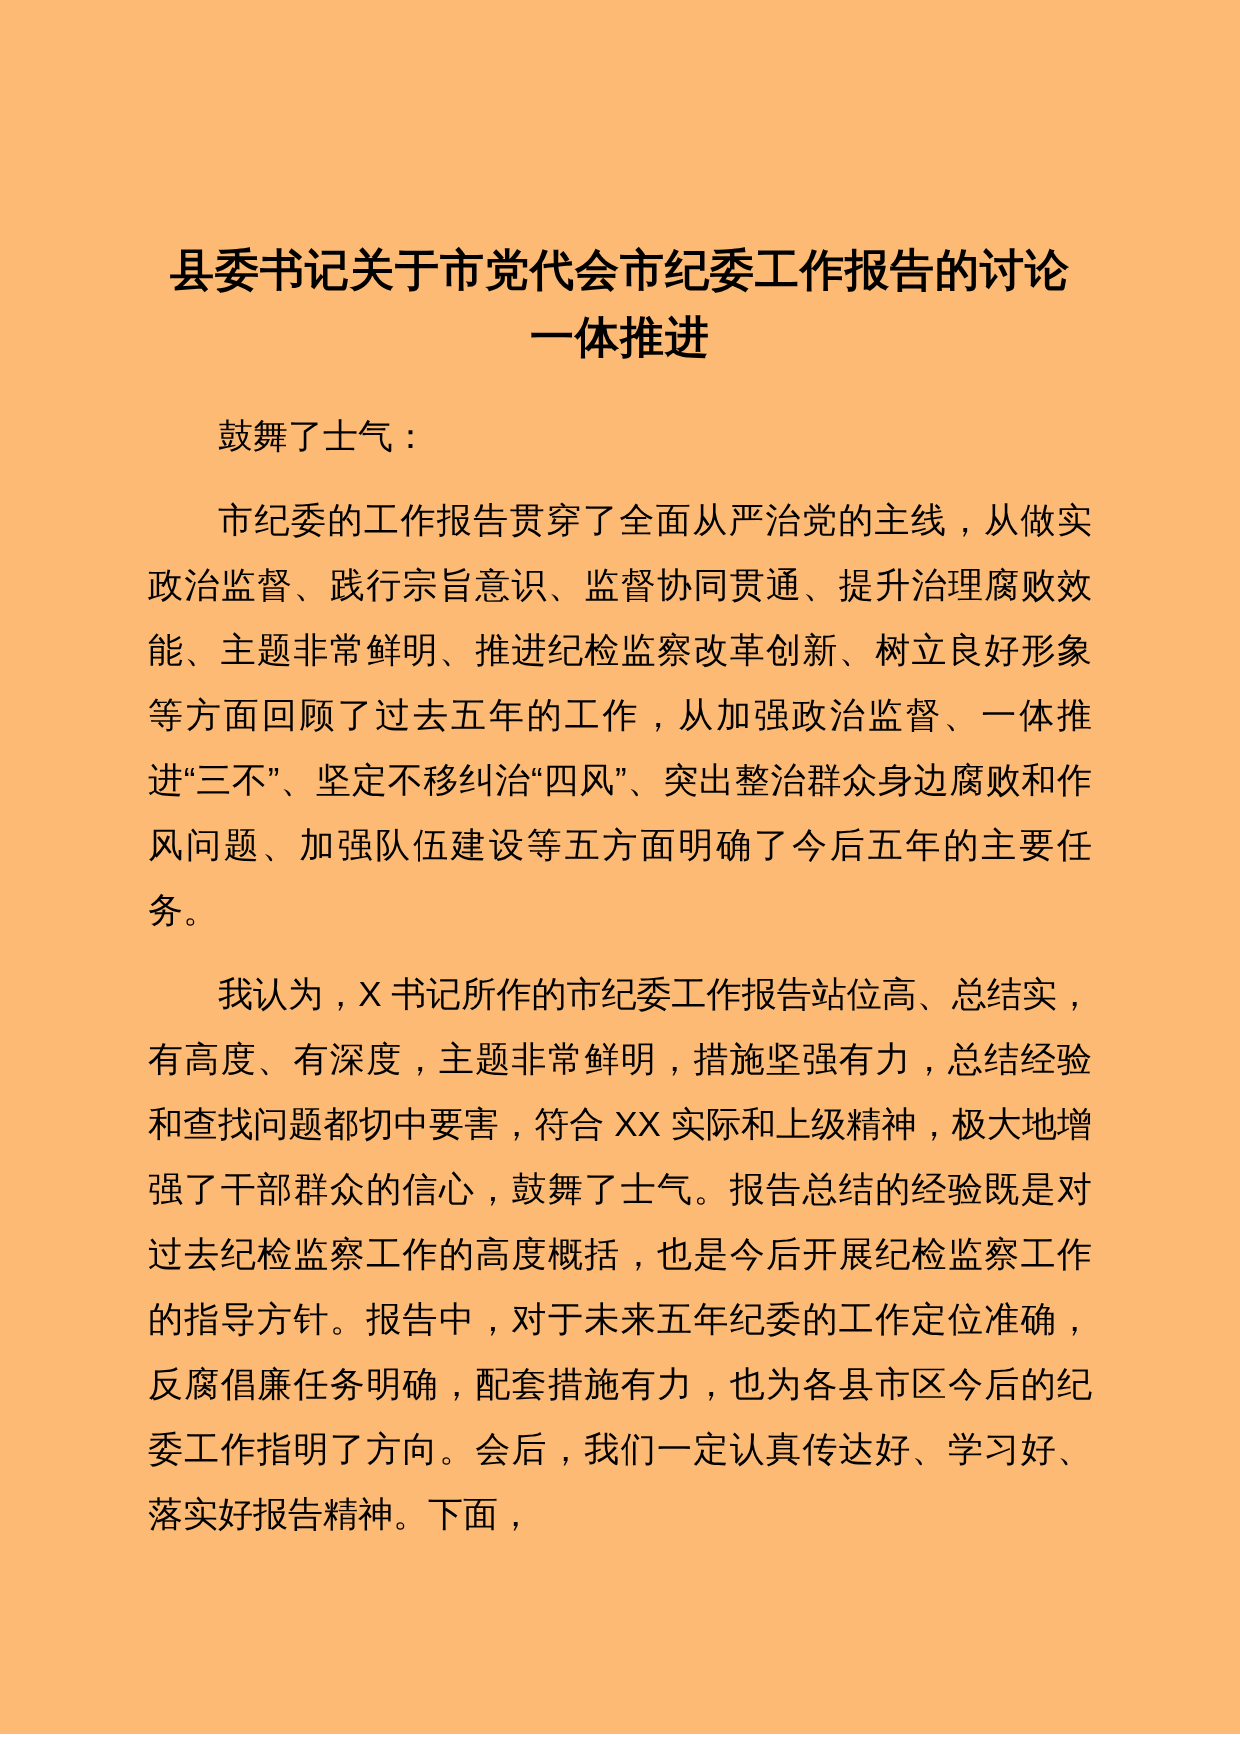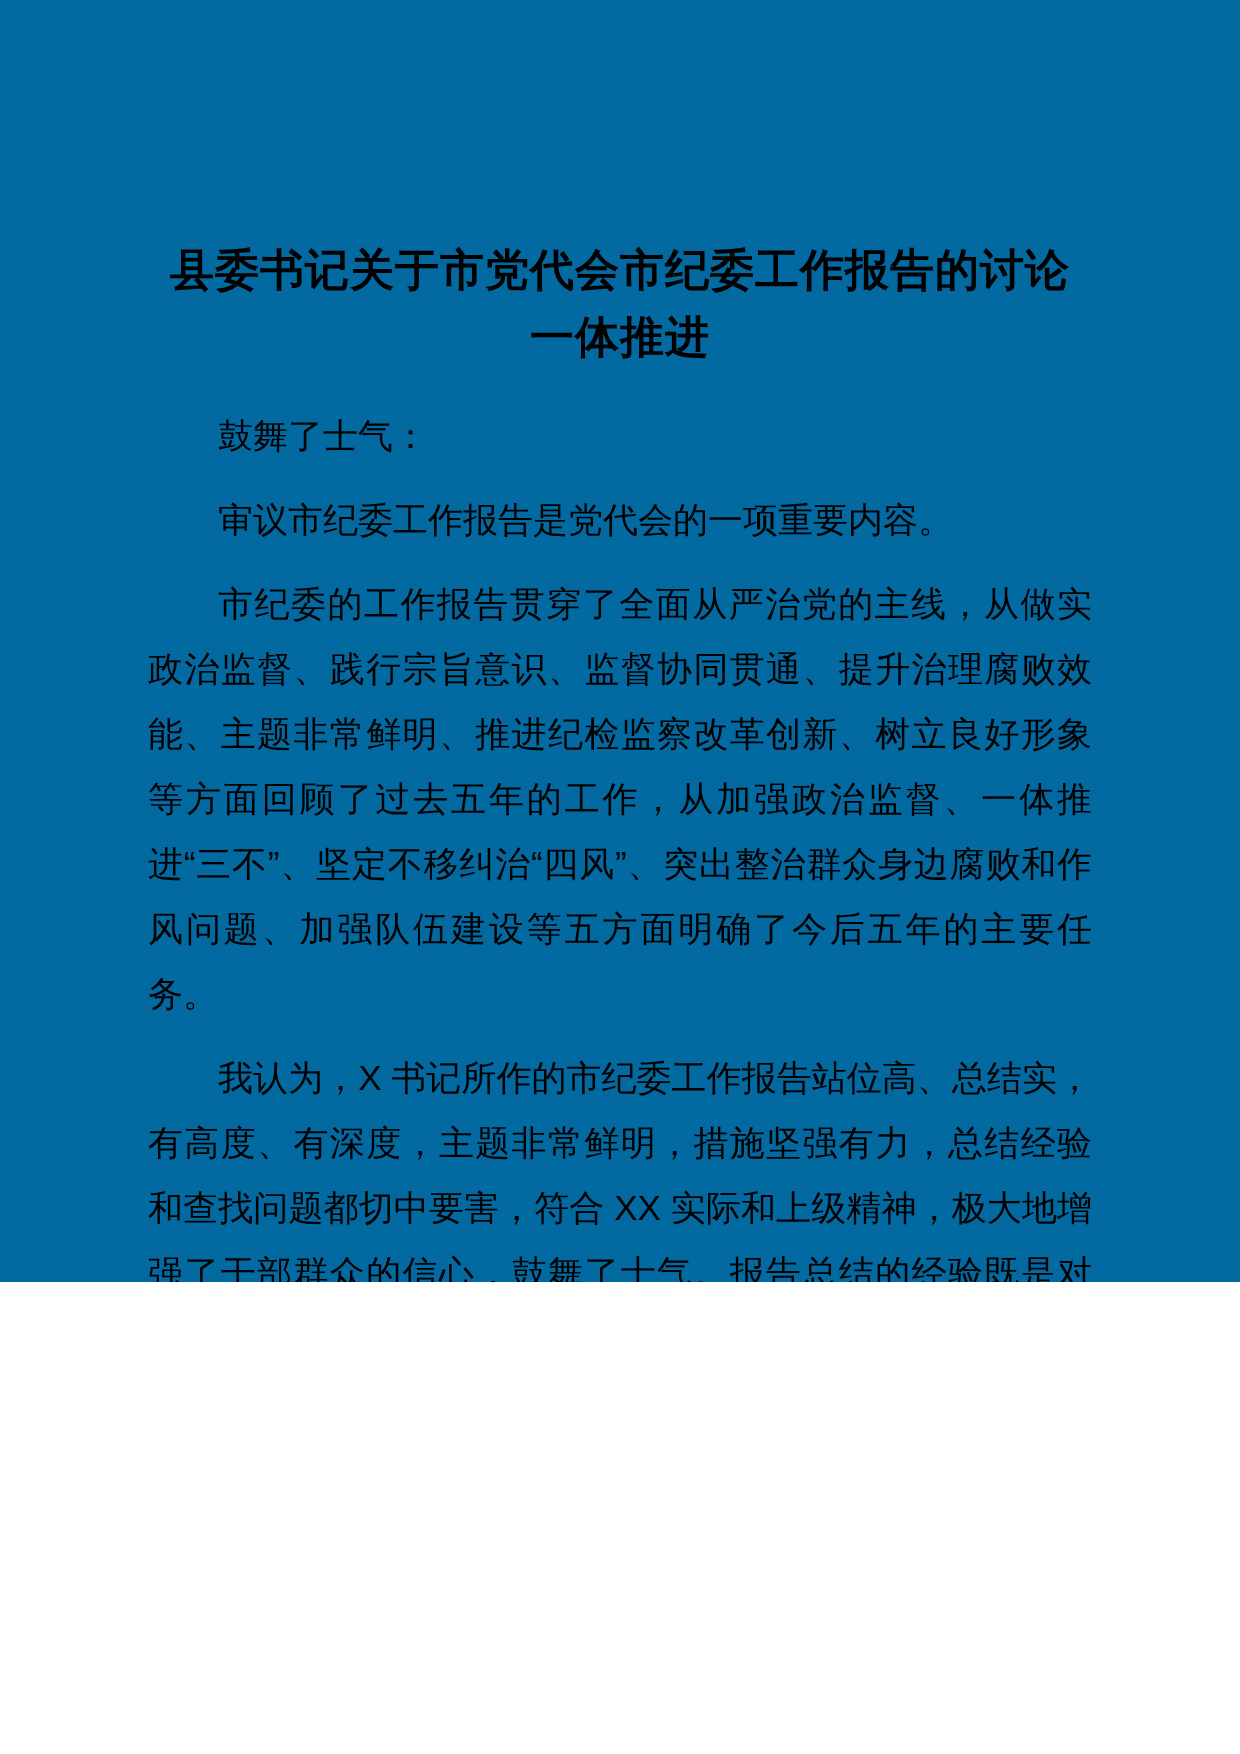--- a/index.html
+++ b/index.html
@@ -3,22 +3,22 @@
 <meta charset="utf-8">
 <style>
   html, body {
     margin: 0;
     padding: 0;
     background: #ffffff;
   }
   .page {
     position: relative;
     width: 1240px;
-    height: 1282px;
-    background: #0369a1;
+    height: 1734px;
+    background: #fdba74;
     overflow: hidden;
     font-family: "Liberation Sans", sans-serif;
     color: #000000;
     box-sizing: border-box;
   }
   .content {
     box-sizing: border-box;
     width: 100%;
     height: 100%;
     padding: 236px 148px 0 148px;
@@ -57,19 +57,18 @@
 <div class="page">
   <div class="content">
 
     <h1 class="doc-title">
       <span class="title-line">县委书记关于市党代会市纪委工作报告的讨论</span>
       <span class="title-line">一体推进</span>
     </h1>
 
     <div class="body-text">
       <p class="para">鼓舞了士气：</p>
-      <p class="para">审议市纪委工作报告是党代会的一项重要内容。</p>
       <p class="para">市纪委的工作报告贯穿了全面从严治党的主线，从做实政治监督、践行宗旨意识、监督协同贯通、提升治理腐败效能、主题非常鲜明、推进纪检监察改革创新、树立良好形象等方面回顾了过去五年的工作，从加强政治监督、一体推进“三不”、坚定不移纠治“四风”、突出整治群众身边腐败和作风问题、加强队伍建设等五方面明确了今后五年的主要任务。</p>
       <p class="para">我认为，X 书记所作的市纪委工作报告站位高、总结实，有高度、有深度，主题非常鲜明，措施坚强有力，总结经验和查找问题都切中要害，符合 XX 实际和上级精神，极大地增强了干部群众的信心，鼓舞了士气。报告总结的经验既是对过去纪检监察工作的高度概括，也是今后开展纪检监察工作的指导方针。报告中，对于未来五年纪委的工作定位准确，反腐倡廉任务明确，配套措施有力，也为各县市区今后的纪委工作指明了方向。会后，我们一定认真传达好、学习好、落实好报告精神。下面，</p>
     </div>
 
   </div>
 </div>
 
 </body></html>

